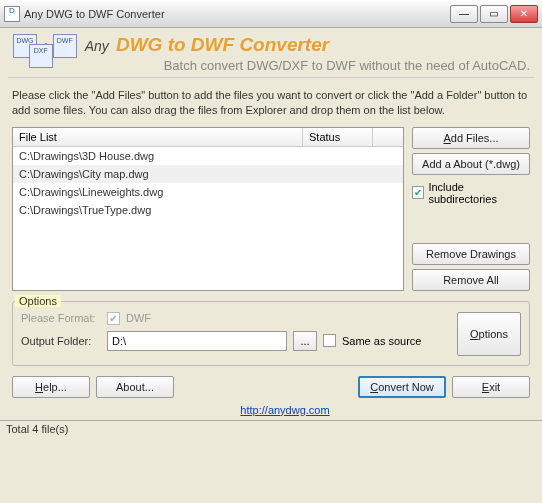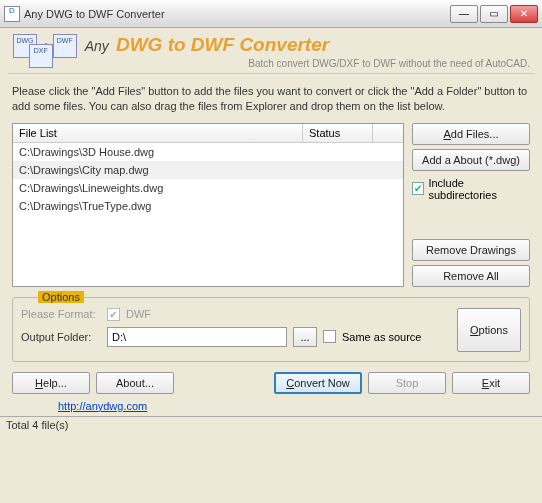--- a/index.html
+++ b/index.html
@@ -11,21 +11,21 @@
 .titlebar .win-btn { width: 28px; height: 18px; margin-left: 2px; border: 1px solid #888; background: linear-gradient(#fdfdfd, #e3e3e3); border-radius: 2px; display: flex; align-items: center; justify-content: center; font-size: 10px; cursor: default; }
 .titlebar .win-btn.close { background: linear-gradient(#f5a0a0, #d94040); color: #fff; border-color: #a03030; }
 
 .header { padding: 6px 12px 4px; display: flex; align-items: flex-start; }
 .header .icons { display: flex; align-items: center; margin-right: 6px; }
 .header .fi { width: 24px; height: 24px; border: 1px solid #88b; background: #e8f0ff; margin: 0 1px; font-size: 7px; text-align: center; line-height: 11px; color: #358; }
 .header .arrow { font-size: 14px; color: #58a; margin: 0 1px; }
 .header .text-block { flex: 1; }
 .header .any-label { color: #444; font-style: italic; font-size: 14px; margin-right: 4px; }
 .header .big-title { color: #e8a030; font-weight: bold; font-size: 19px; font-style: italic; }
-.header .subtitle { color: #888; font-size: 10px; margin-top: 2px; text-align: right; }
+.header .subtitle { color: #888; font-size: 13px; margin-top: 2px; text-align: right; }
 .header-sep { border-top: 1px solid #ccc; margin: 0 8px; }
 
 .intro { padding: 10px 12px 8px; color: #333; line-height: 1.4; }
 
 .content { display: flex; padding: 0 12px; gap: 8px; }
 .list-area { flex: 1; border: 1px solid #999; background: #fff; }
 .list-header { display: flex; background: linear-gradient(#fff, #eee); border-bottom: 1px solid #ccc; }
 .list-header .col { padding: 3px 6px; border-right: 1px solid #ccc; }
 .list-header .col.file { flex: 1; }
 .list-header .col.status { width: 70px; }
@@ -36,32 +36,32 @@
 
 .side-buttons { width: 118px; display: flex; flex-direction: column; gap: 4px; }
 .btn { height: 22px; background: linear-gradient(#fdfdfd, #e8e8e8); border: 1px solid #999; border-radius: 2px; cursor: default; display: flex; align-items: center; justify-content: center; color: #222; }
 .btn.disabled { color: #999; }
 .btn.primary { border: 2px solid #3080c0; background: linear-gradient(#f0f8ff, #d8e8f8); }
 .chk-row { display: flex; align-items: center; gap: 4px; margin-top: 2px; }
 .chk { width: 13px; height: 13px; border: 1px solid #7a9; background: #fff; display: flex; align-items: center; justify-content: center; color: #2a6; font-size: 10px; }
 .gap { height: 30px; }
 
 .options-group { margin: 10px 12px 6px; border: 1px solid #bbb; border-radius: 3px; position: relative; padding: 10px 8px 8px; }
-.options-group .legend { position: absolute; top: -7px; left: 25px; background: #eab308; padding: 0 4px; color: #333; }
+.options-group .legend { position: absolute; top: -7px; left: 2px; background: #fef9c3; padding: 0 4px; color: #333; }
 .opt-row { display: flex; align-items: center; margin-bottom: 6px; gap: 6px; }
 .opt-row .lbl { width: 80px; color: #333; }
 .opt-row .lbl.dis { color: #999; }
 .text-input { flex: 1; height: 20px; border: 1px solid #999; background: #fff; padding: 0 4px; }
 .small-btn { width: 24px; height: 20px; border: 1px solid #999; background: linear-gradient(#fdfdfd,#e8e8e8); display: flex; align-items: center; justify-content: center; }
 .options-btn { position: absolute; right: 8px; top: 10px; width: 64px; height: 44px; }
 
 .bottom-row { display: flex; padding: 4px 12px; gap: 6px; align-items: center; }
 .bottom-row .spacer { flex: 1; }
 .bottom-row .btn { width: 78px; }
-.link-row { text-align: left; padding: 2px 30px 4px; margin-left: 28px; }
+.link-row { text-align: center; padding: 2px 30px 4px; margin-left: 28px; }
 .link-row a { color: #0040d0; text-decoration: underline; cursor: pointer; }
 
 .statusbar { height: 20px; border-top: 1px solid #aaa; background: #ece9d8; padding: 2px 6px; color: #333; }
 </style>
 </head>
 <body>
 
 <div class="titlebar">
   <div class="app-icon">D</div>
   <div class="title-text">Any DWG to DWF Converter</div>
@@ -137,21 +137,20 @@
   <div class="btn options-btn"><u>O</u>ptions</div>
 </div>
 
 <div class="bottom-row">
   <div class="btn"><u>H</u>elp...</div>
   <div class="btn">
       <span>About...</span>
     </div>
   <div class="spacer"></div>
   <div class="btn primary" style="width:88px"><u>C</u>onvert Now</div>
-  <div class="btn disabled">Stop</div>
   <div class="btn"><u>E</u>xit</div>
 </div>
 
 <div class="link-row">
   <a>http://anydwg.com</a>
 </div>
 
 <div class="statusbar">Total 4 file(s)</div>
 
 </body></html>

